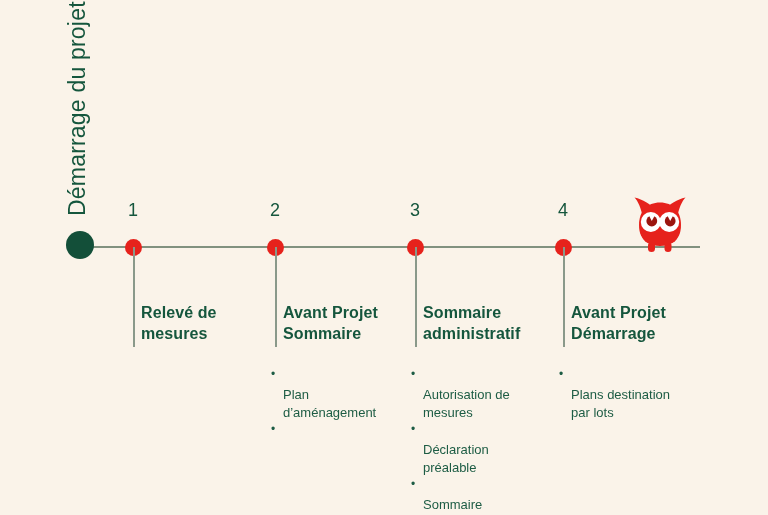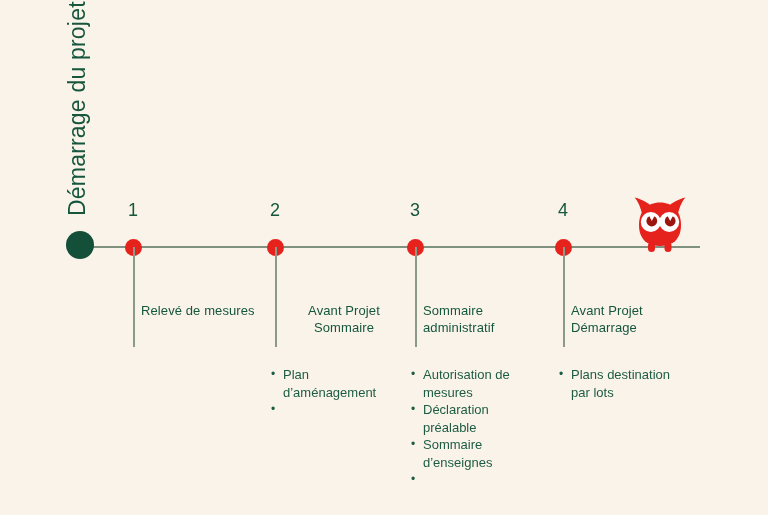--- a/index.html
+++ b/index.html
@@ -27,29 +27,29 @@
   .k1{left:133px;} .k2{left:275px;} .k3{left:415px;} .k4{left:563px;}
 
   .num{
     position:absolute;top:200px;width:36px;text-align:center;
     font-size:18px;color:#15563d;
   }
   .n1{left:115px;} .n2{left:257px;} .n3{left:397px;} .n4{left:545px;}
 
   
   .col{position:absolute;top:303px;width:122px;color:#15563d;}
-  .c1{left:141px;} .c2{left:283px;text-align:center;} .c3{left:423px;} .c4{left:571px;}
-  .title{font-size:13px;font-weight:400;line-height:1.3;letter-spacing:.1px;}
+  .c1{left:141px;} .c2{left:283px;} .c3{left:423px;} .c4{left:571px;}
+  .title{font-size:16px;font-weight:700;line-height:1.3;letter-spacing:.1px;}
 
   
   .bullets{position:absolute;top:366px;width:134px;color:#1d5c44;}
   .b2{left:269px;} .b3{left:409px;} .b4{left:557px;}
   .item{display:flex;}
   .bm{width:12px;flex:0 0 12px;font-size:12px;line-height:17.5px;text-align:left;padding-left:2px;}
-  .bt{width:112px;font-size:13px;line-height:17.5px;}
+  .bt{width:112px;font-size:13px;line-height:17.5px;margin-top:20px;}
 
   
   .owl{position:absolute;left:633px;top:196px;width:54px;height:58px;}
 </style>
 </head>
 <body>
 
 <div class="stage">
 
   <div class="vlabel">Démarrage du projet</div>

